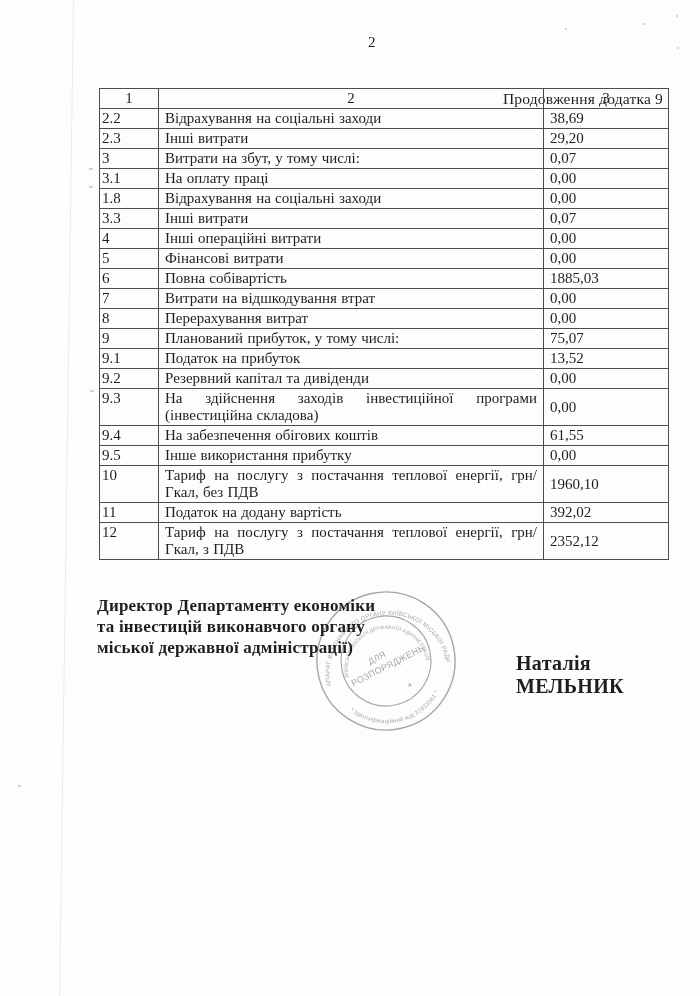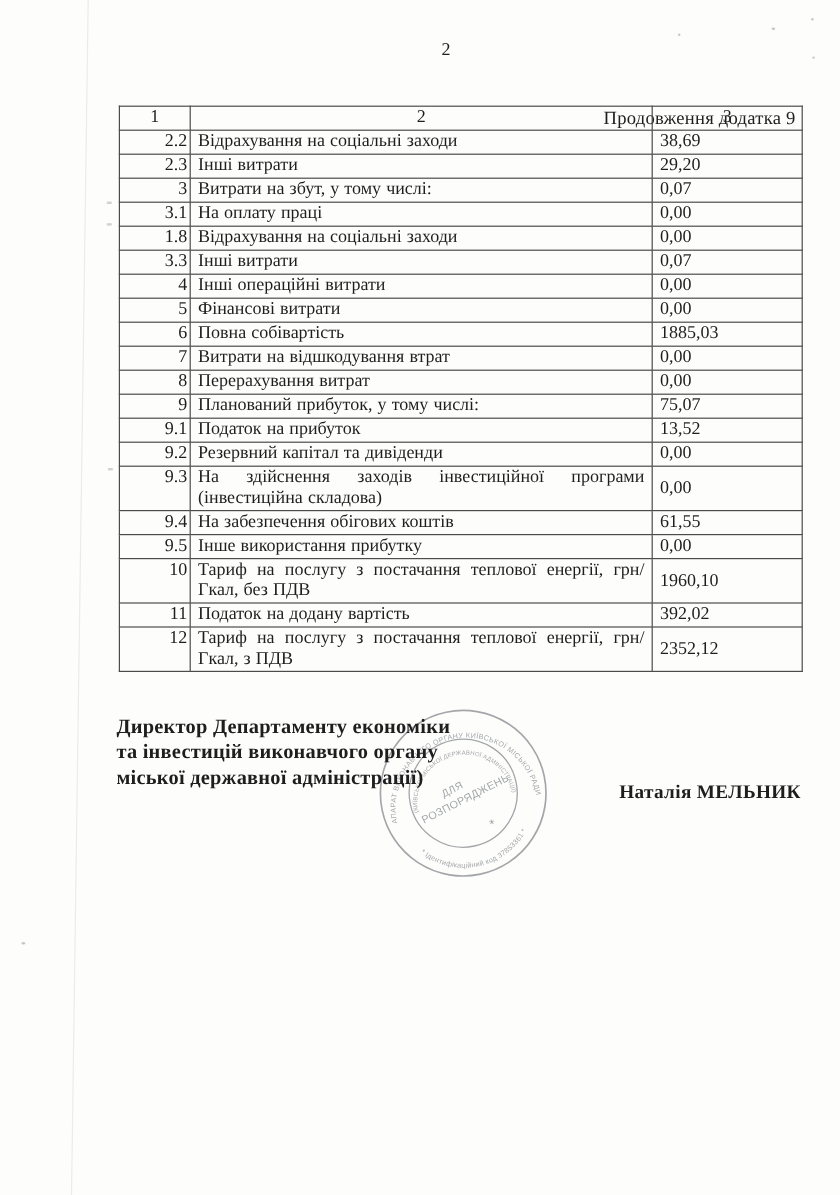--- a/index.html
+++ b/index.html
@@ -12,29 +12,29 @@
   
   .page-number { position:absolute; top:34px; left:368px; font-size:15px; }
   .continuation { position:absolute; top:66px; right:37px; font-size:15.5px; letter-spacing:0.2px;margin-top:24px; }
 
   
   .tbl-wrap { position:absolute; left:99px; top:88px; }
   table { border-collapse:collapse; width:569px; table-layout:fixed; }
   th, td { border:1px solid #4c4c4c; font-size:15px; line-height:17px; padding:1px 6px; }
   th { font-weight:normal; text-align:center; padding:1px 2px; }
   col.c1 { width:59px; } col.c2 { width:385px; } col.c3 { width:125px; }
-  td.num { text-align:right; vertical-align:top; padding:1px 2px; }
+  td.num { text-align:left; vertical-align:top; padding:1px 2px; }
   td.label { text-align:justify; word-spacing:0.5px; }
   td.val { vertical-align:middle; }
 
   
   .sig-title { position:absolute; left:97px; top:595px; width:340px;
     font-weight:bold; font-size:17px; line-height:21px; letter-spacing:0.2px; z-index:3; }
   .sig-name { position:absolute; left:516px; top:652px;
-    font-weight:bold; font-size:16px; letter-spacing:0.3px; z-index:3; }
+    font-weight:bold; font-size:20px; letter-spacing:0.3px; z-index:3; }
 
   
   .stamp { position:absolute; left:310px; top:585px; width:152px; height:152px; z-index:2; opacity:0.8; }
   .stamp text { font-family:"Liberation Sans", sans-serif; }
 
   
   .scan-line { position:absolute; left:73px; top:0; width:1px; height:996px;
     background:rgba(110,110,110,0.12); transform:rotate(0.8deg); transform-origin:top left; }
   .speck { position:absolute; background:#9a9a9a; border-radius:50%; opacity:0.55; }
   .dash  { position:absolute; background:#a8a8a8; opacity:0.5; }

